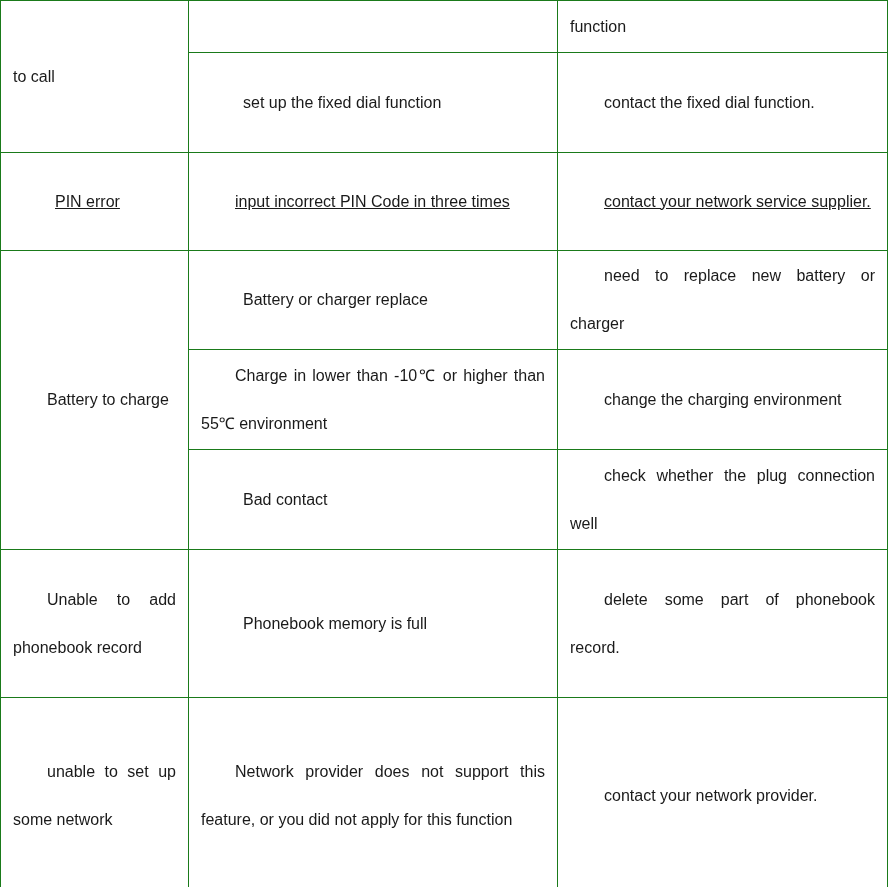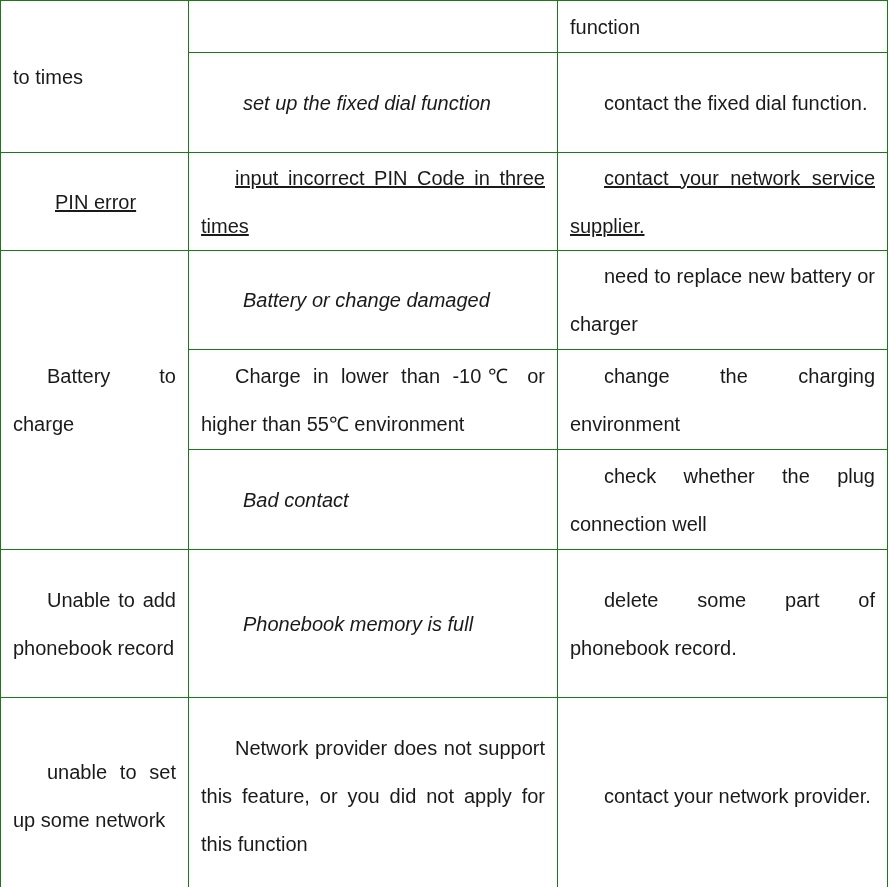--- a/index.html
+++ b/index.html
@@ -24,21 +24,21 @@
   }
 
   table.trouble-table col.c1 { width: 188px; }
   table.trouble-table col.c2 { width: 369px; }
   table.trouble-table col.c3 { width: 330px; }
 
   table.trouble-table td {
     border: 1px solid #1a7a1a;
     padding: 0 12px;
     vertical-align: middle;
-    font-size: 20px;
+    font-size: 16px;
     line-height: 48px;
     text-align: justify;
     text-justify: inter-word;
     color: #1a1a1a;
     word-wrap: break-word;
     overflow: hidden;
   }
 
   
   td p {
@@ -59,21 +59,20 @@
     text-align: left;
     text-align-last: left;
   }
 
   
   td.mid-line p {
     text-indent: 0;
     text-align: center;
     text-align-last: left;
     padding-left: 42px;
-    font-style: italic;
   }
   td.mid-line-sm p {
     text-indent: 0;
     text-align: left;
     text-align-last: left;
     padding-left: 42px;
   }
 
   
   .h51  { height: 51px; }
@@ -90,21 +89,21 @@
 <table class="trouble-table">
   <colgroup>
     <col class="c1">
     <col class="c2">
     <col class="c3">
   </colgroup>
   <tbody>
 
     <tr>
       <td class="plain" rowspan="2">
-        <p class="no-indent">to times</p>
+        <p class="no-indent">to call</p>
       </td>
       <td class="h51 plain">
         <p class="no-indent"></p>
       </td>
       <td class="h51 plain">
         <p class="no-indent">function</p>
       </td>
     </tr>
 
     <tr>
@@ -126,21 +125,21 @@
       <td class="h97">
         <p>contact your network service supplier.</p>
       </td>
     </tr>
 
     <tr>
       <td rowspan="3">
         <p>Battery to charge</p>
       </td>
       <td class="h98 mid-line">
-        <p>Battery or change damaged</p>
+        <p>Battery or charger replace</p>
       </td>
       <td class="h98">
         <p>need to replace new battery or charger</p>
       </td>
     </tr>
 
     <tr>
       <td class="h99b">
         <p>Charge in lower than -10℃ or higher than 55℃ environment</p>
       </td>

